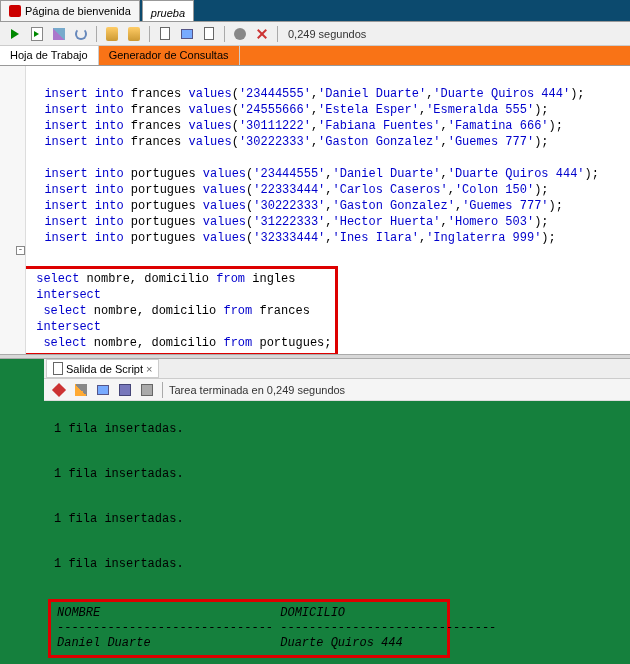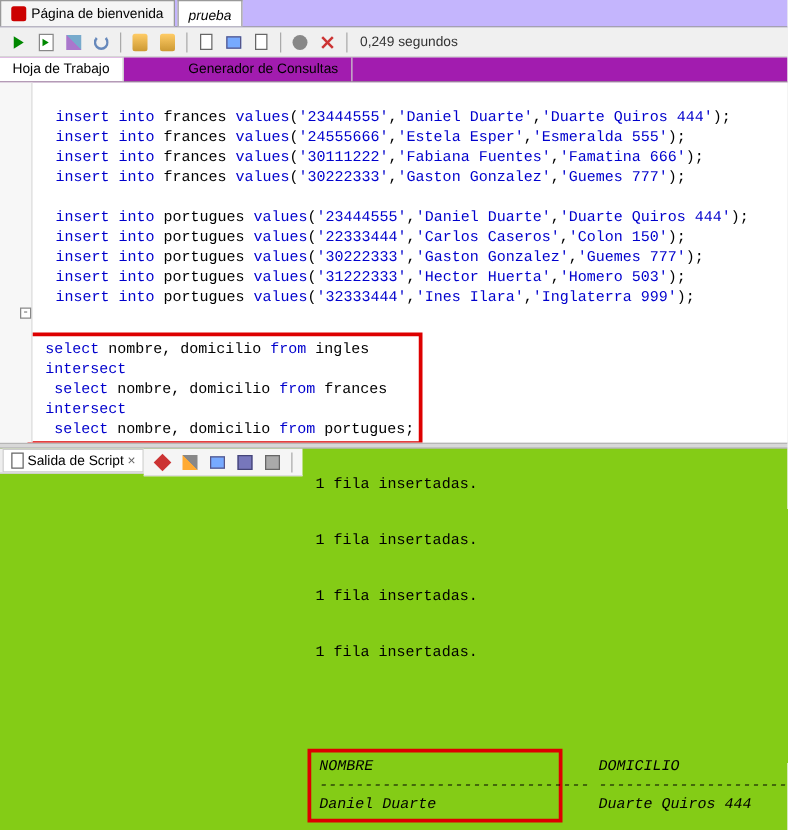--- a/index.html
+++ b/index.html
@@ -1,17 +1,17 @@
 <!DOCTYPE html>
 <html><head>
 <meta charset="utf-8">
 <style>
 * { margin: 0; padding: 0; box-sizing: border-box; }
 body { font-family: Tahoma, Arial, sans-serif; font-size: 11px; background: #f0f0f0; width: 630px; height: 664px; overflow: hidden; }
-.tabs { display: flex; background: #c4b5fd; border-bottom: 1px solid #999; height: 22px; }
+.tabs { display: flex; background: #0c4a6e; border-bottom: 1px solid #999; height: 22px; }
 .tab { display: flex; align-items: center; padding: 2px 8px; border: 1px solid #999; border-bottom: none; background: #f5f5f5; margin-right: 2px; font-size: 11px; gap: 4px; }
 .tab.active { background: #fff; flex-direction: column; }
 .tab-icon { width: 12px; height: 12px; display: inline-block; }
 .icon-red { background: #c00; border-radius: 2px; }
 .icon-green { background: #5a5; border-radius: 2px; }
 .toolbar { display: flex; align-items: center; padding: 3px 6px; background: #f0f0f0; border-bottom: 1px solid #ccc; gap: 4px; height: 24px; }
 .tb-btn { width: 18px; height: 18px; display: inline-flex; align-items: center; justify-content: center; cursor: pointer; }
 .tb-sep { width: 1px; height: 16px; background: #aaa; margin: 0 2px; }
 .play { width: 0; height: 0; border-left: 8px solid #080; border-top: 5px solid transparent; border-bottom: 5px solid transparent; }
 .play-doc { position: relative; width: 12px; height: 14px; background: #fff; border: 1px solid #888; }
@@ -19,32 +19,32 @@
 .stop-x { width: 10px; height: 10px; position: relative; }
 .stop-x::before, .stop-x::after { content: ''; position: absolute; width: 12px; height: 2px; background: #c33; top: 4px; left: -1px; }
 .stop-x::before { transform: rotate(45deg); }
 .stop-x::after { transform: rotate(-45deg); }
 .db-icon { width: 12px; height: 14px; background: linear-gradient(#fc6, #c93); border-radius: 2px; }
 .doc-icon { width: 10px; height: 13px; background: #fff; border: 1px solid #666; }
 .gear-icon { width: 12px; height: 12px; background: #888; border-radius: 50%; position: relative; }
 .refresh-icon { width: 12px; height: 12px; border: 2px solid #68b; border-radius: 50%; border-top-color: transparent; }
 .squares-icon { width: 12px; height: 12px; background: linear-gradient(45deg, #a7c 50%, #7ac 50%); }
 .elapsed { font-size: 11px; color: #333; margin-left: 4px; }
-.subtabs { display: flex; background: #a21caf; border-bottom: 1px solid #999; height: 20px; gap: 42px; }
+.subtabs { display: flex; background: #f97316; border-bottom: 1px solid #999; height: 20px; }
 .subtab { padding: 3px 10px; border-right: 1px solid #ccc; font-size: 11px; cursor: pointer; }
 .subtab.active { background: #fff; }
 .editor { background: #fff; font-family: 'Courier New', monospace; font-size: 12px; padding: 4px 0; overflow: hidden; position: relative; height: 288px; }
 .editor-gutter { position: absolute; left: 0; top: 0; width: 26px; height: 100%; background: #f7f7f7; border-right: 1px solid #ddd; }
 .code-lines { margin-left: 30px; line-height: 16px; white-space: pre; }
 .kw { color: #0000cc; }
 .str { color: #0000cc; }
 .sel-box { border: 3px solid #d00; padding: 2px 4px; margin: 4px 0 0 -8px; display: inline-block; }
 .fold { position: absolute; left: 16px; width: 9px; height: 9px; border: 1px solid #888; background: #fff; font-size: 9px; line-height: 7px; text-align: center; color: #555; }
 .splitter { height: 5px; background: #d8d8d8; border-top: 1px solid #aaa; border-bottom: 1px solid #aaa; }
-.output-panel { background: #84cc16; height: 305px; display: flex; flex-direction: row; }
+.output-panel { background: #15803d; height: 305px; display: flex; flex-direction: column; padding-left: 44px; }
 .out-tabs { display: flex; background: #eee; border-bottom: 1px solid #ccc; height: 20px; align-items: center; }
 .out-tab { display: flex; align-items: center; padding: 2px 6px; border: 1px solid #ccc; background: #fff; font-size: 11px; gap: 3px; margin-left: 2px; }
 .out-close { cursor: pointer; color: #666; }
 .out-toolbar { display: flex; align-items: center; padding: 3px 6px; gap: 4px; border-bottom: 1px solid #ddd; height: 22px; background: #f5f5f5; }
 .pin-icon { width: 10px; height: 10px; background: #c33; transform: rotate(45deg); }
 .pencil-icon { width: 12px; height: 12px; background: linear-gradient(45deg, #fa3 50%, #888 50%); }
 .eraser-icon { width: 12px; height: 10px; background: #7af; border: 1px solid #558; }
 .disk-icon { width: 12px; height: 12px; background: #77b; border: 1px solid #447; }
 .print-icon { width: 12px; height: 12px; background: #aaa; border: 1px solid #666; }
 .out-status { font-size: 11px; color: #333; }
@@ -153,20 +153,21 @@
     <span class="tb-btn">
         <span class="eraser-icon"></span>
       </span>
     <span class="tb-btn">
         <span class="disk-icon"></span>
       </span>
     <span class="tb-btn">
         <span class="print-icon"></span>
       </span>
     <span class="tb-sep"></span>
+    <span class="out-status">Tarea terminada en 0,249 segundos</span>
   </div>
   <div class="out-body">
 <span>1 fila insertadas.</span>
 
 
 <span>1 fila insertadas.</span>
 
 
 <span>1 fila insertadas.</span>
 

